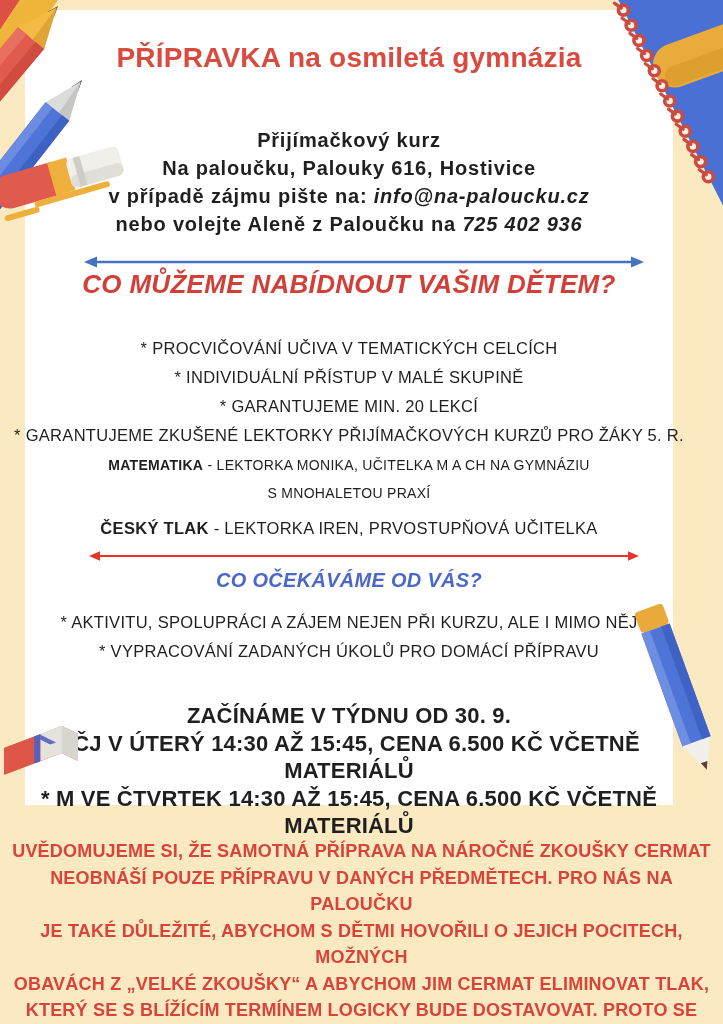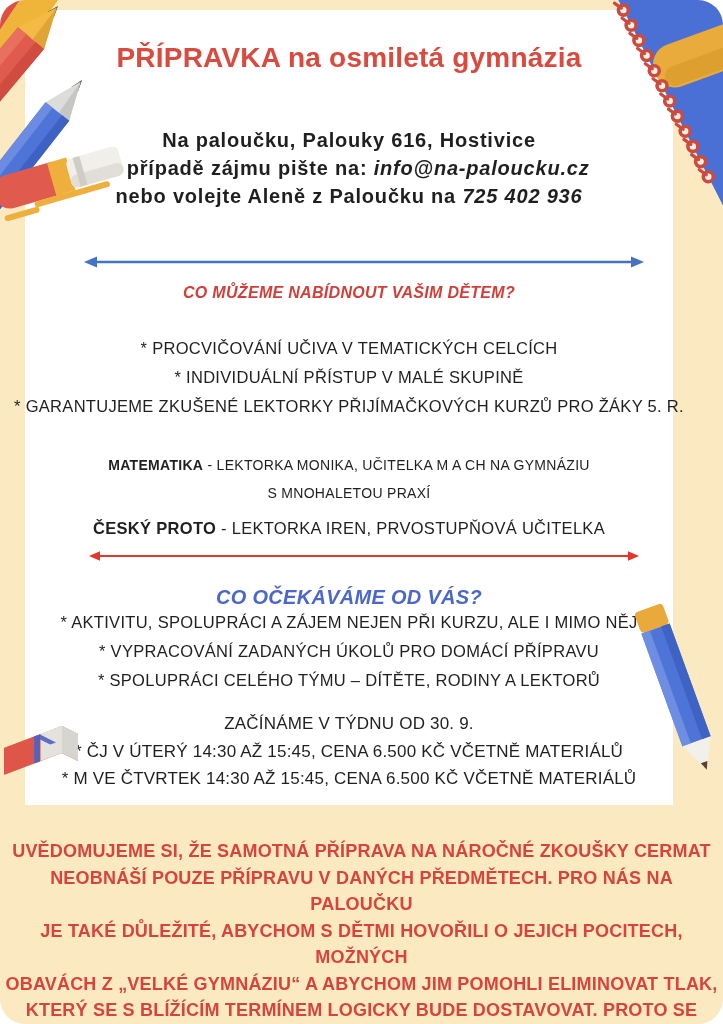--- a/index.html
+++ b/index.html
@@ -3,21 +3,20 @@
 <meta charset="utf-8">
 <style>
   html, body { margin: 0; padding: 0; }
   .page {
     position: relative;
     width: 723px;
     height: 1024px;
     overflow: hidden;
     background: var(--background_cream, #FBE9C2);
     font-family: "Liberation Sans", sans-serif;
-    border-radius: 25px;
   }
   .card {
     position: absolute;
     left: 25px; top: 10px;
     width: 648px; height: 795px;
     background: var(--card_white, #FFFFFF);
   }
   .block { position: absolute; left: 25px; width: 648px; text-align: center; }
   .title {
     top: 36px;
@@ -26,44 +25,44 @@
     letter-spacing: 0.2px;
   }
   .contact {
     top: 126px;
     color: var(--text_black, #1F1F1F);
     font-size: 20px; font-weight: bold; line-height: 28px;
     letter-spacing: 0.8px;
   }
   .contact .it { font-style: italic; }
   .h-red {
-    top: 284px;
+    top: 269px;
     color: var(--heading_red, #D23F39);
-    font-size: 16px; font-weight: bold; font-style: italic;
+    font-size: 26px; font-weight: bold; font-style: italic;
     letter-spacing: 0.3px;
   }
   .h-blue {
-    top: 586px;
+    top: 569px;
     color: var(--heading_blue, #4A67C9);
     font-size: 20px; font-weight: bold; font-style: italic;
     letter-spacing: 0.3px;
   }
   .list {
     color: var(--text_black, #1F1F1F);
     font-size: 16.5px; line-height: 29px; letter-spacing: 0.3px;
   }
   .offer-list { top: 334px; left: 5px; width: 688px; }
   .expect-list { top: 608px; }
   .courses { top: 451px; color: var(--text_black, #1F1F1F); font-size: 14px; line-height: 28px; letter-spacing: 0.3px; }
   .courses .b, .czech .b { font-weight: bold; }
   .czech { top: 514px; color: var(--text_black, #1F1F1F); font-size: 16.5px; line-height: 28px; letter-spacing: 0.3px; }
   .schedule {
     top: 702px;
     color: var(--text_black, #1F1F1F);
-    font-size: 17px; font-weight: normal; line-height: 27.5px; letter-spacing: 0.2px; margin-top: 8px;
+    font-size: 22px; font-weight: bold; line-height: 27.5px; letter-spacing: 0.2px;
   }
   .footer {
     position: absolute; left: 0; top: 838px; width: 723px;
     text-align: center;
     color: var(--footer_red, #D8443C);
     font-size: 18px; font-weight: bold; line-height: 26.5px; letter-spacing: 0.2px;
   }
   .arrow { position: absolute; }
   .deco { position: absolute; pointer-events: none; }
 </style>
@@ -72,72 +71,73 @@
 
 <div class="page">
 
   <div class="card"></div>
 
   <div class="block title">
     <div>PŘÍPRAVKA na osmiletá gymnázia</div>
   </div>
 
   <div class="block contact">
+    <div>Přijímačkový kurz</div>
     <div>Na paloučku, Palouky 616, Hostivice</div>
     <div><span>v případě zájmu pište na: </span><span class="it">info@na-paloucku.cz</span></div>
     <div><span>nebo volejte Aleně z Paloučku na </span><span class="it">725 402 936</span></div>
   </div>
 
   <svg class="arrow" style="left:83px; top:254px;" width="562" height="16">
     <line x1="12" y1="8" x2="550" y2="8" stroke="#4472C4" stroke-width="2.4"></line>
     <polygon points="1,8 14,2.5 14,13.5" fill="#4472C4"></polygon>
     <polygon points="561,8 548,2.5 548,13.5" fill="#4472C4"></polygon>
   </svg>
 
   <div class="block h-red">CO MŮŽEME NABÍDNOUT VAŠIM DĚTEM?</div>
 
   <div class="block list offer-list">
     <div>* PROCVIČOVÁNÍ UČIVA V TEMATICKÝCH CELCÍCH</div>
     <div>* INDIVIDUÁLNÍ PŘÍSTUP V MALÉ SKUPINĚ</div>
+    <div>* GARANTUJEME MIN. 20 LEKCÍ</div>
     <div>* GARANTUJEME ZKUŠENÉ LEKTORKY PŘIJÍMAČKOVÝCH KURZŮ PRO ŽÁKY  5. R.</div>
   </div>
 
   <div class="block courses">
     <div><span class="b">MATEMATIKA</span><span> - LEKTORKA MONIKA, UČITELKA M A CH NA GYMNÁZIU</span></div>
     <div>S MNOHALETOU PRAXÍ</div>
   </div>
   <div class="block czech">
-    <span class="b">ČESKÝ PROTO</span><span> - LEKTORKA IREN, PRVOSTUPŇOVÁ UČITELKA</span>
+    <span class="b">ČESKÝ TLAK</span><span> - LEKTORKA IREN, PRVOSTUPŇOVÁ UČITELKA</span>
   </div>
 
   <svg class="arrow" style="left:88px; top:549px;" width="552" height="14">
     <line x1="10" y1="7" x2="542" y2="7" stroke="#E8352B" stroke-width="2"></line>
     <polygon points="1,7 12,2.2 12,11.8" fill="#E8352B"></polygon>
     <polygon points="551,7 540,2.2 540,11.8" fill="#E8352B"></polygon>
   </svg>
 
   <div class="block h-blue">CO OČEKÁVÁME OD VÁS?</div>
 
   <div class="block list expect-list">
     <div>* AKTIVITU, SPOLUPRÁCI A ZÁJEM NEJEN PŘI KURZU, ALE I MIMO NĚJ</div>
     <div>* VYPRACOVÁNÍ ZADANÝCH ÚKOLŮ PRO DOMÁCÍ PŘÍPRAVU</div>
-    <div>* SPOLUPRÁCI CELÉHO TÝMU – DÍTĚTE, RODINY A LEKTORŮ</div>
   </div>
 
   <div class="block schedule">
     <div>ZAČÍNÁME V TÝDNU OD 30. 9.</div>
     <div>* ČJ V ÚTERÝ 14:30 AŽ 15:45, CENA 6.500 KČ VČETNĚ MATERIÁLŮ</div>
     <div>* M VE ČTVRTEK 14:30 AŽ 15:45, CENA 6.500 KČ VČETNĚ MATERIÁLŮ</div>
   </div>
 
   <div class="footer">
     <div>UVĚDOMUJEME SI, ŽE SAMOTNÁ PŘÍPRAVA NA NÁROČNÉ ZKOUŠKY CERMAT</div>
     <div>NEOBNÁŠÍ POUZE PŘÍPRAVU V DANÝCH PŘEDMĚTECH. PRO NÁS NA PALOUČKU</div>
     <div>JE TAKÉ DŮLEŽITÉ, ABYCHOM S DĚTMI HOVOŘILI O JEJICH POCITECH, MOŽNÝCH</div>
-    <div>OBAVÁCH Z „VELKÉ GYMNÁZIU“ A ABYCHOM JIM POMOHLI ELIMINOVAT TLAK,</div>
+    <div>OBAVÁCH Z „VELKÉ ZKOUŠKY“ A ABYCHOM JIM CERMAT ELIMINOVAT TLAK,</div>
     <div>KTERÝ SE S BLÍŽÍCÍM TERMÍNEM LOGICKY BUDE DOSTAVOVAT. PROTO SE</div>
     <div>STÁVÁME  PO CELOU DOBU JEJICH KURZŮ PRŮVODCI A PŘÁTELI, NA KTERÉ SE</div>
 
   </div>
 
   <svg class="deco" style="left:0; top:0;" width="128" height="240" viewBox="0 0 128 240">
     <polygon points="0,0 20,0 0,30" fill="#DD5044"></polygon>
     <polygon points="20,0 58,0 0,82 0,30" fill="#EFB53A"></polygon>
     <g transform="translate(58,6) rotate(40)">
       <polygon points="-4,11 4,11 0,0" fill="#4A3B32"></polygon>

